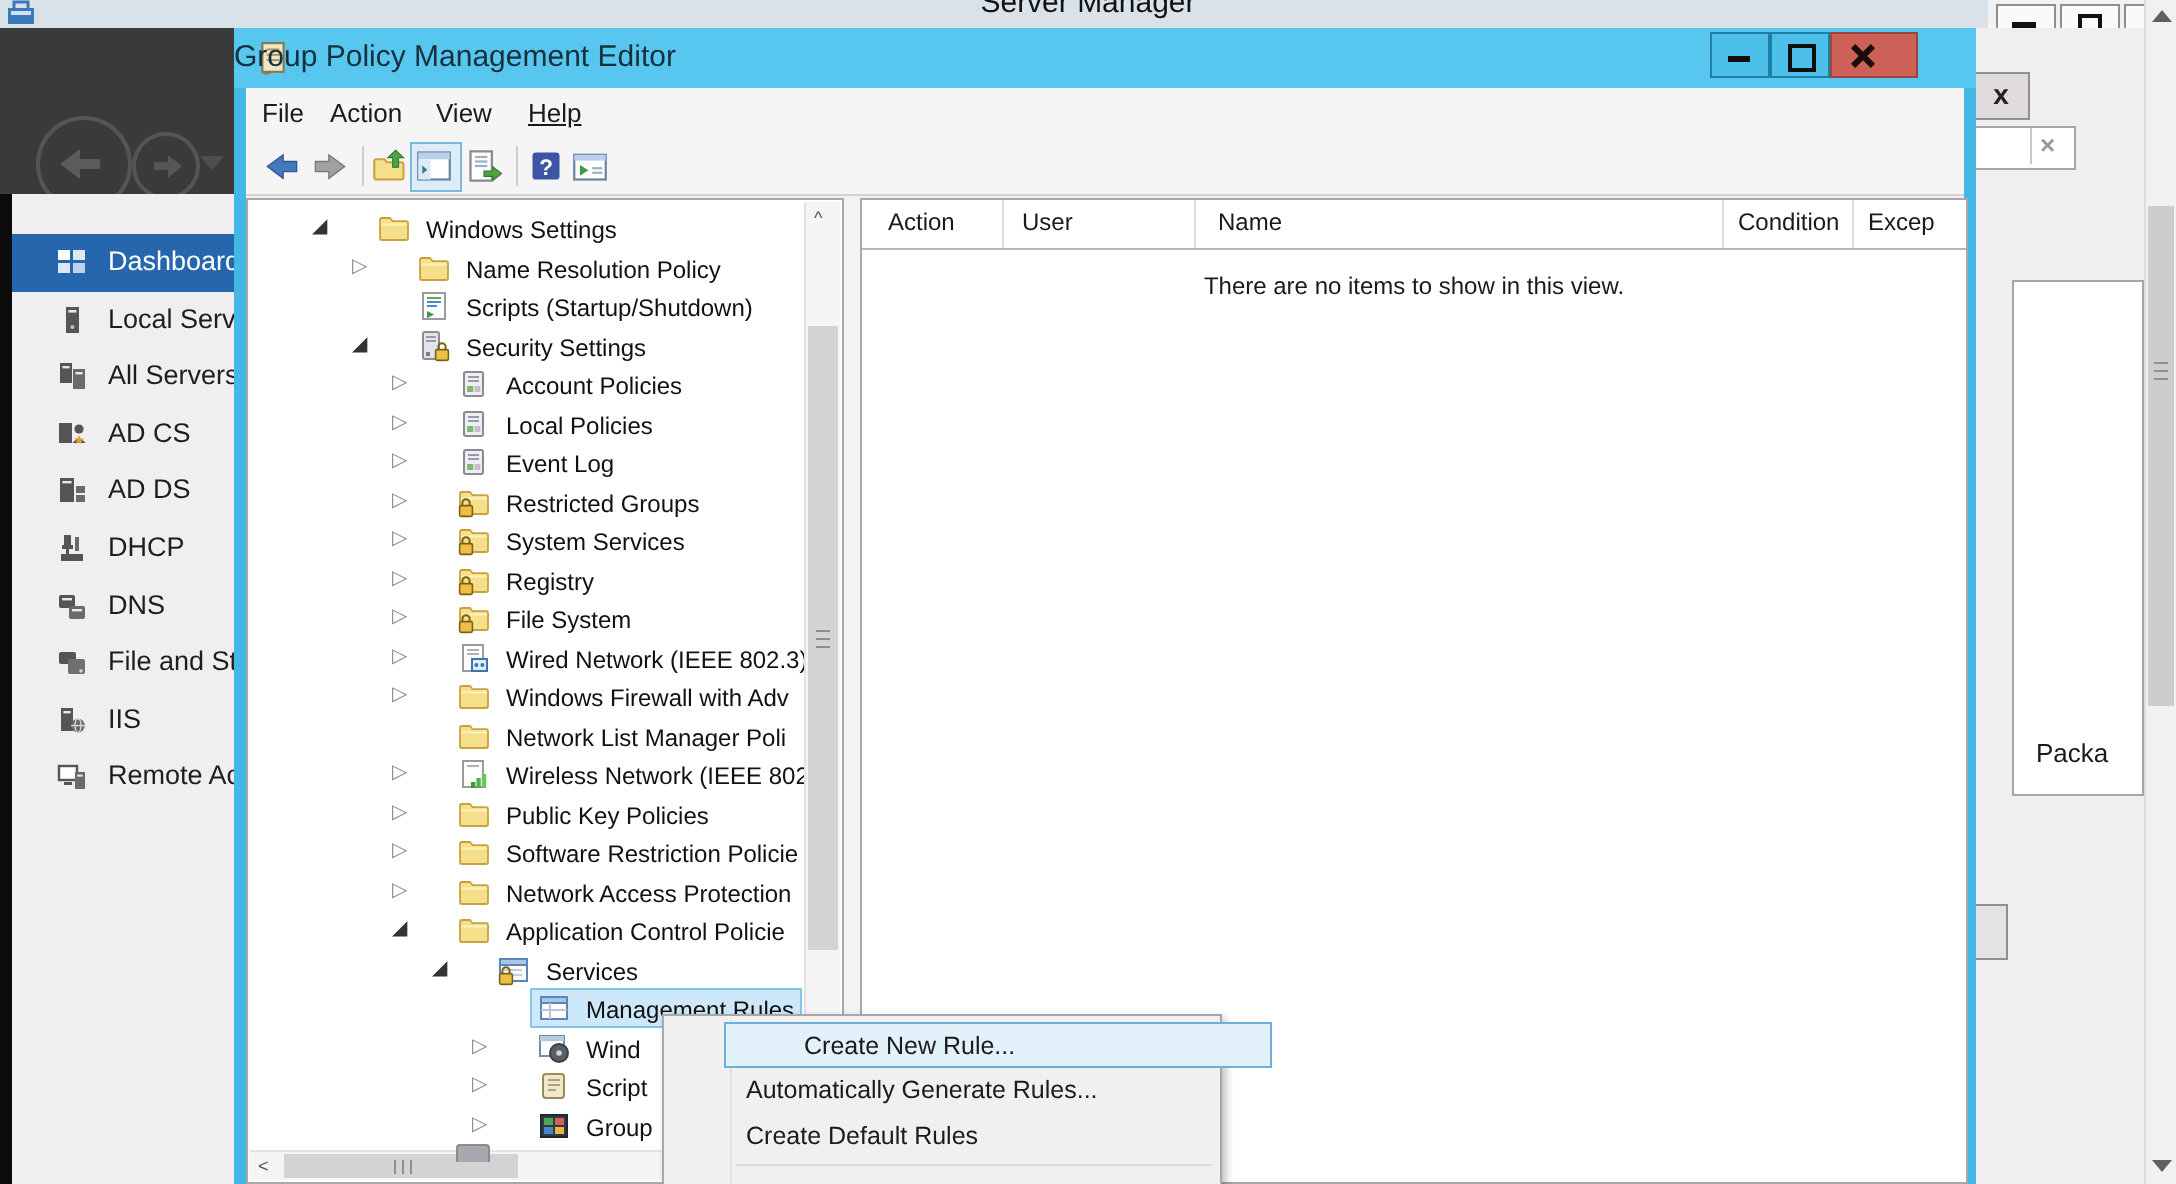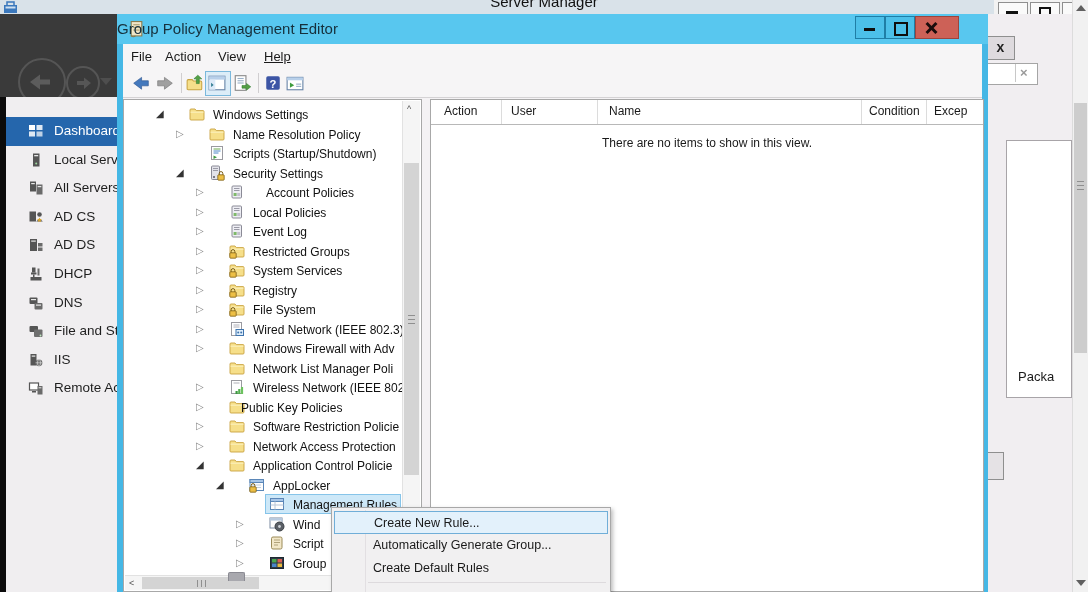--- a/index.html
+++ b/index.html
@@ -364,21 +364,21 @@
     <div class="tree-row" style="top: 375.5px; left: 0px; width: 299px;">
       <span class="tree-exp e" style="left:92px;">◢</span>
       <span class="tree-icon" style="left:125px;"><svg width="16" height="16" viewBox="0 0 16 16">
           <rect x="1" y="2.5" width="13.5" height="11" fill="#fdfdfd" stroke="#5b87b8"></rect>
           <rect x="1" y="2.5" width="13.5" height="3" fill="#a8c6e8" stroke="#5b87b8"></rect>
           <line x1="3" y1="8" x2="12" y2="8" stroke="#c0cede"></line>
           <line x1="3" y1="10.5" x2="12" y2="10.5" stroke="#c0cede"></line>
           <rect x="0.8" y="9.8" width="6.4" height="5.4" rx="0.8" fill="#edbf45" stroke="#7c5f18" stroke-width="0.8"></rect>
           <path d="M2.2 9.8 V8.4 a1.8 1.8 0 0 1 3.6 0 V9.8" fill="none" stroke="#7c5f18" stroke-width="1"></path>
         </svg></span>
-      <span class="tree-label" style="left:149px;">AppLocker</span>
+      <span class="tree-label" style="left:149px;">Services</span>
     </div>
     <div class="tree-row" style="top: 356px; left: 0px; width: 299px;">
       <span class="tree-exp e" style="left:72px;">◢</span>
       <span class="tree-icon" style="left:105px;"><svg width="16" height="16" viewBox="0 0 16 16">
           <path d="M1 5.2 L1 4 Q1 3 2 3 L6 3 L7.3 4.6 L14 4.6 Q15 4.6 15 5.6 L15 13 Q15 14 14 14 L2 14 Q1 14 1 13 Z" fill="#f6df8a" stroke="#c8a23e" stroke-width="0.9"></path>
           <line x1="1.5" y1="6.2" x2="14.5" y2="6.2" stroke="#fdf2c0"></line>
         </svg></span>
       <span class="tree-label" style="left:129px;">Application Control Policie</span>
     </div>
     <div class="tree-row" style="top: 336.5px; left: 0px; width: 299px;">
@@ -396,21 +396,21 @@
           <line x1="1.5" y1="6.2" x2="14.5" y2="6.2" stroke="#fdf2c0"></line>
         </svg></span>
       <span class="tree-label" style="left:129px;">Software Restriction Policie</span>
     </div>
     <div class="tree-row" style="top: 297.5px; left: 0px; width: 299px;">
       <span class="tree-exp c" style="left:72px;">▷</span>
       <span class="tree-icon" style="left:105px;"><svg width="16" height="16" viewBox="0 0 16 16">
           <path d="M1 5.2 L1 4 Q1 3 2 3 L6 3 L7.3 4.6 L14 4.6 Q15 4.6 15 5.6 L15 13 Q15 14 14 14 L2 14 Q1 14 1 13 Z" fill="#f6df8a" stroke="#c8a23e" stroke-width="0.9"></path>
           <line x1="1.5" y1="6.2" x2="14.5" y2="6.2" stroke="#fdf2c0"></line>
         </svg></span>
-      <span class="tree-label" style="left:117px;">Public Key Policies</span>
+      <span class="tree-label" style="left:129px;">Public Key Policies</span>
     </div>
     <div class="tree-row" style="top: 278px; left: 0px; width: 299px;">
       <span class="tree-exp c" style="left:72px;">▷</span>
       <span class="tree-icon" style="left:105px;"><svg width="16" height="16" viewBox="0 0 16 16">
           <rect x="2.5" y="1.5" width="10" height="13" fill="#fff" stroke="#9a9aa0"></rect>
           <line x1="4.5" y1="4" x2="10.5" y2="4" stroke="#b0b0b8"></line>
           <rect x="6.5" y="12" width="2.2" height="3" fill="#3d9940"></rect>
           <rect x="9.2" y="10" width="2.2" height="5" fill="#55b050"></rect>
           <rect x="11.9" y="8" width="2.2" height="7" fill="#6cc25e"></rect>
         </svg></span>
@@ -507,21 +507,21 @@
     </div>
     <div class="tree-row" style="top: 83px; left: 0px; width: 299px;">
       <span class="tree-exp c" style="left:72px;">▷</span>
       <span class="tree-icon" style="left:105px;"><svg width="16" height="16" viewBox="0 0 16 16">
           <rect x="3" y="2" width="9.5" height="12" rx="1" fill="#eeeef4" stroke="#8a8a96"></rect>
           <line x1="5" y1="4.5" x2="10.5" y2="4.5" stroke="#9a9aa6"></line>
           <line x1="5" y1="6.5" x2="10.5" y2="6.5" stroke="#9a9aa6"></line>
           <rect x="4.6" y="9" width="3" height="3" fill="#7fb96a"></rect>
           <rect x="8.2" y="9" width="3" height="3" fill="#c2c2cc"></rect>
         </svg></span>
-      <span class="tree-label" style="left:142px;text-align:center;">Account Policies</span>
+      <span class="tree-label" style="left:129px;text-align:center;">Account Policies</span>
     </div>
     <div class="tree-row" style="top: 63.5px; left: 0px; width: 299px;">
       <span class="tree-exp e" style="left:52px;">◢</span>
       <span class="tree-icon" style="left:85px;"><svg width="16" height="16" viewBox="0 0 16 16">
           <rect x="2.5" y="1" width="8" height="13.5" rx="1" fill="#e3e3ea" stroke="#8a8a96"></rect>
           <line x1="4" y1="3.5" x2="9" y2="3.5" stroke="#9a9aa6"></line>
           <line x1="4" y1="5.5" x2="9" y2="5.5" stroke="#9a9aa6"></line>
           <rect x="4" y="11" width="2" height="2" fill="#7a7a86"></rect>
           <g transform="translate(8,0)">
             <rect x="0.8" y="9.8" width="6.4" height="5.4" rx="0.8" fill="#edbf45" stroke="#7c5f18" stroke-width="0.8"></rect>
@@ -585,25 +585,25 @@
       <span class="col-sep" style="left: 70px;"></span>
       <span class="col-sep" style="left: 166px;"></span>
       <span class="col-sep" style="left: 430px;"></span>
       <span class="col-sep" style="left: 495px;"></span>
     </div>
   <div class="empty-msg">There are no items to show in this view.</div>
 </div>
 
 <div class="abs ctx" id="ctxMenu">
   <div class="ctx-gutter"></div>
-<div class="ctx-item hl" style="top: 3px;">
+<div class="ctx-item hl" style="top: 3px; margin-left: 28px;">
       <span class="t">Create New Rule...</span>
     </div>
     <div class="ctx-item" style="top: 26px;">
-      <span class="t">Automatically Generate Group...</span>
+      <span class="t">Automatically Generate Rules...</span>
     </div>
     <div class="ctx-item" style="top: 49px;">
       <span class="t">Create Default Rules</span>
     </div>
     <div class="ctx-sep" style="top: 74px;"></div>
     <div class="ctx-item" style="top: 78px;">
       <span class="t">View</span>
     </div>
   </div>
 

